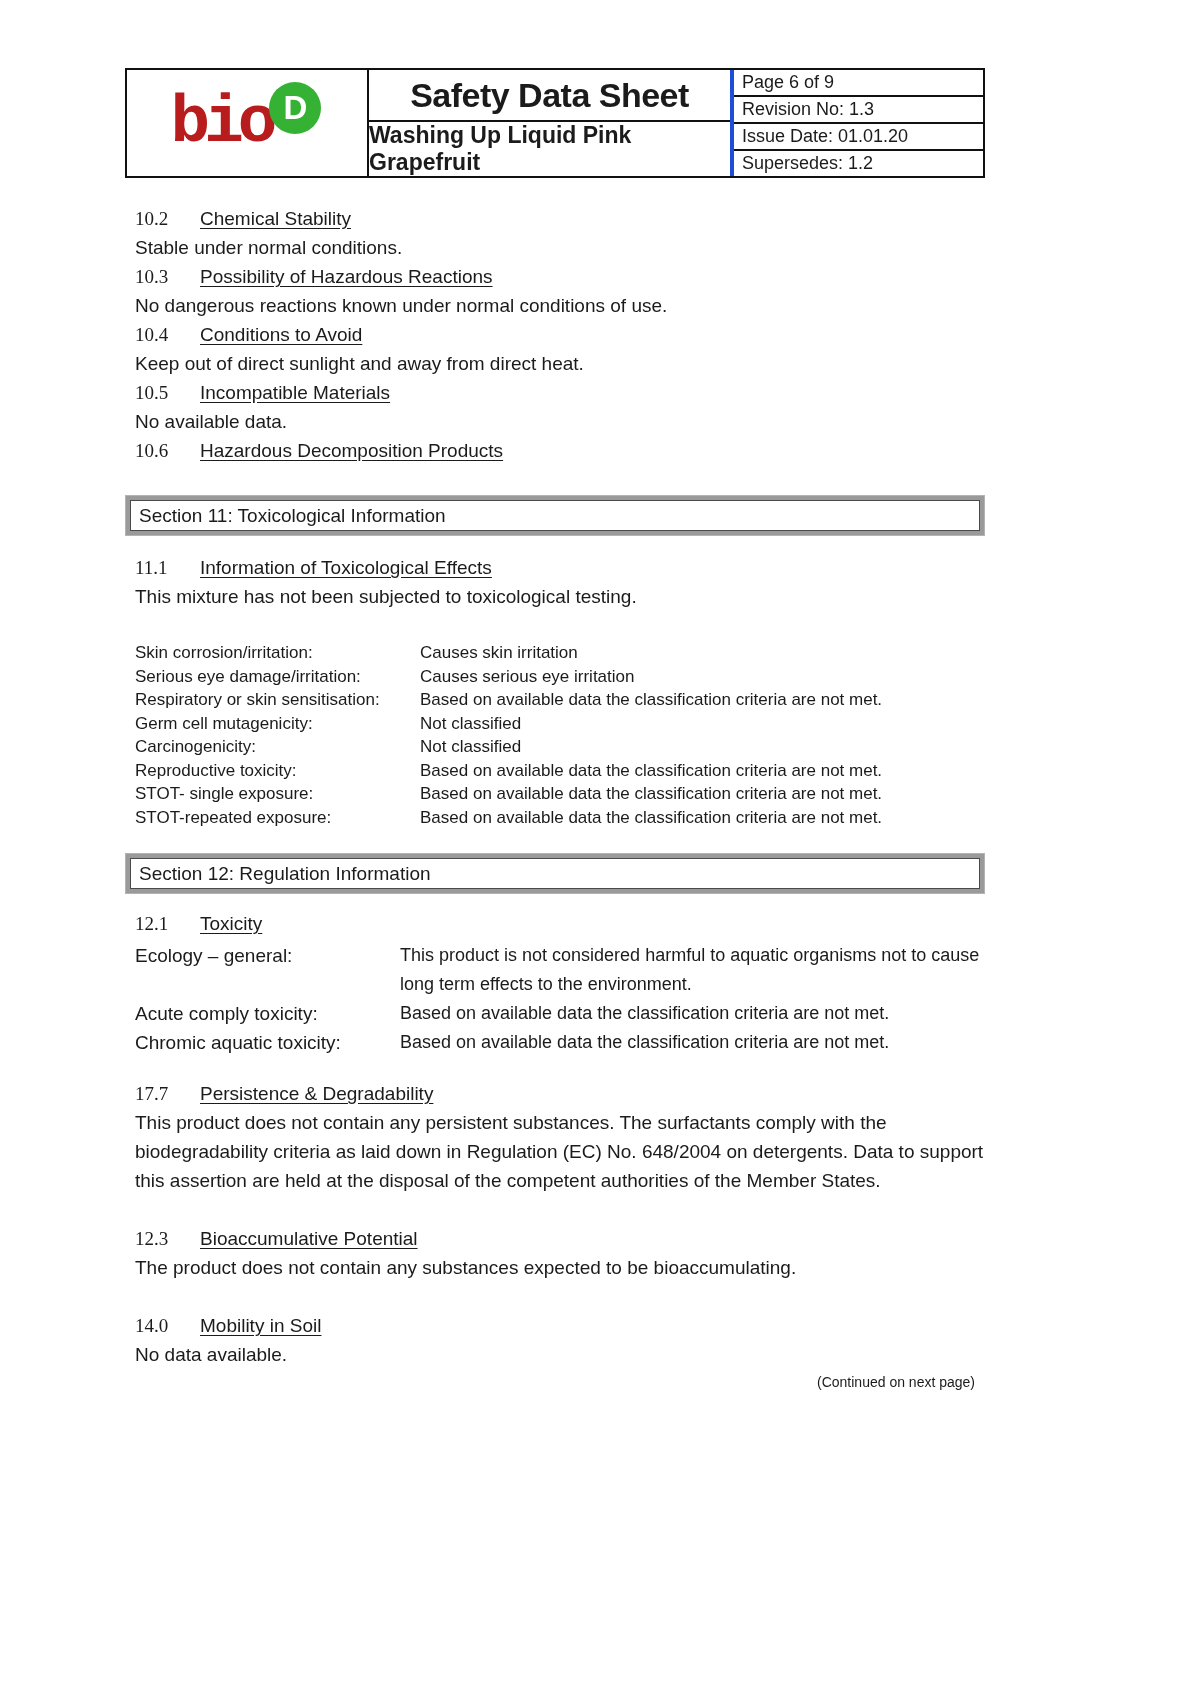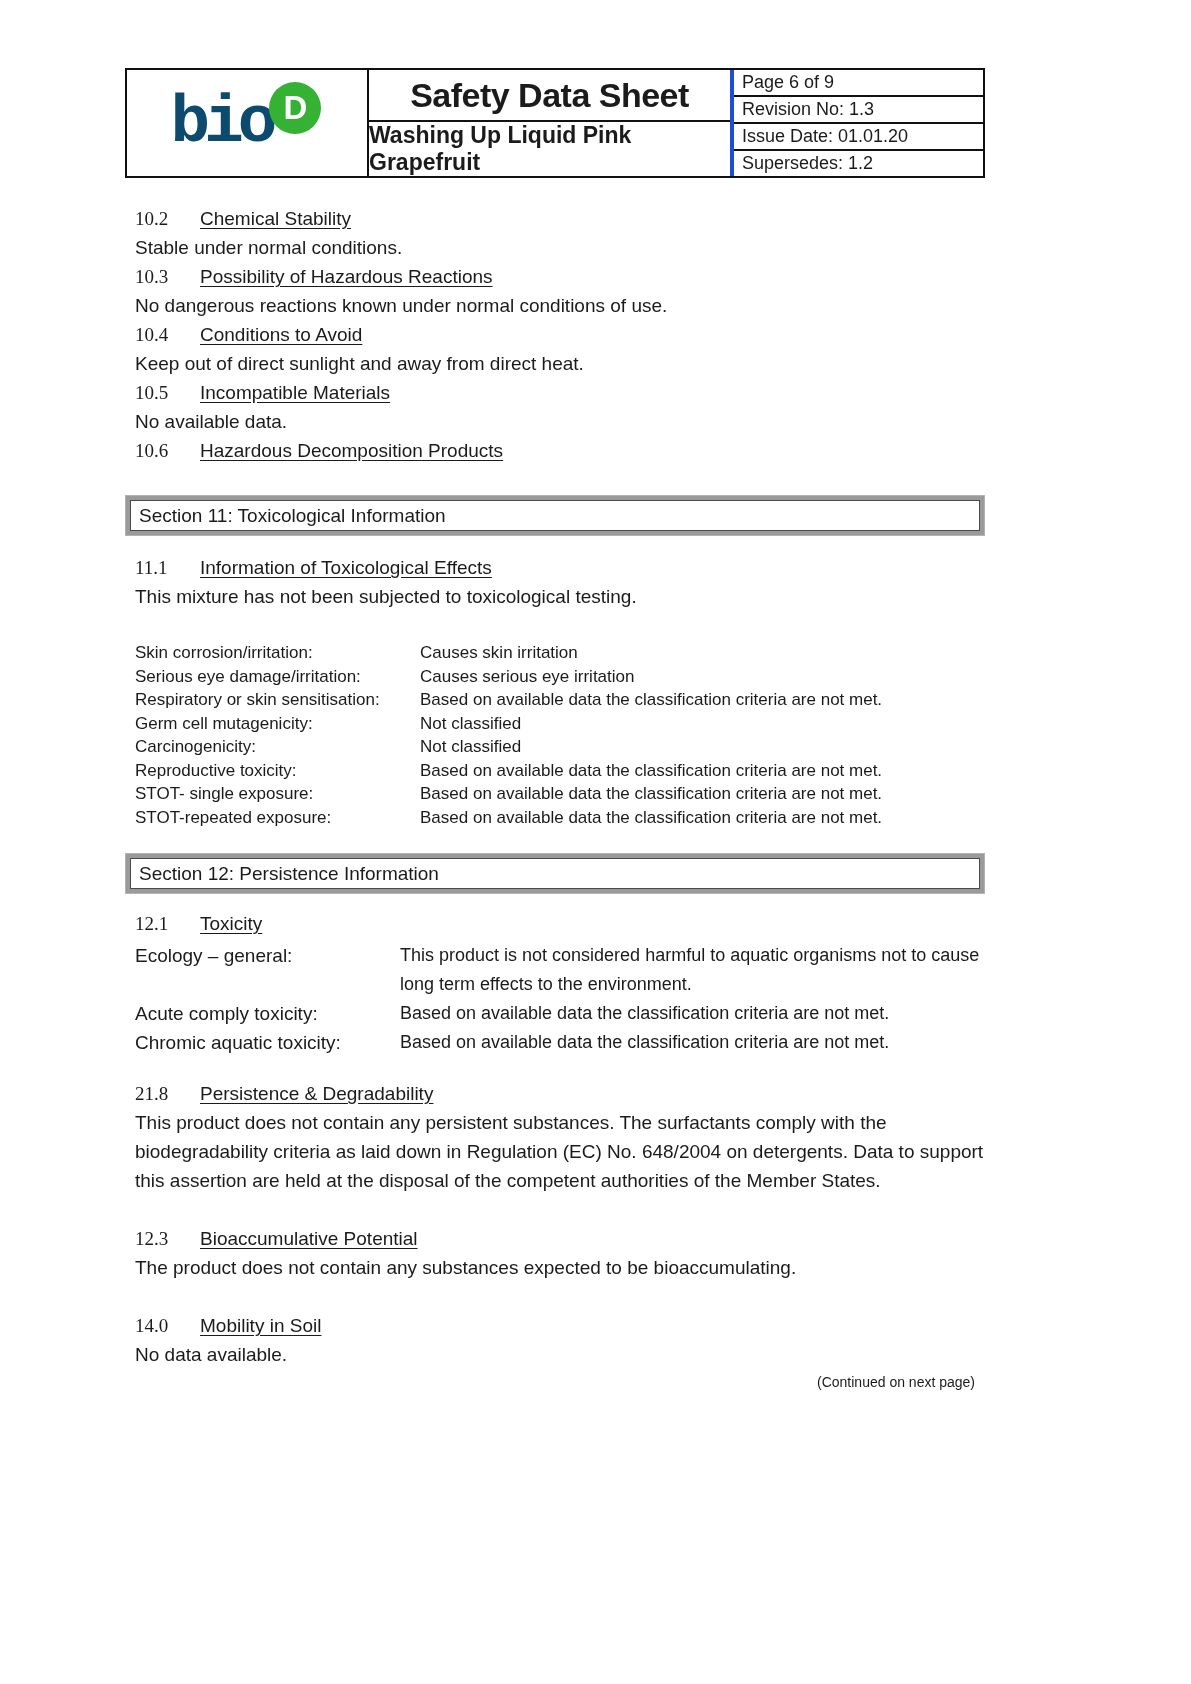--- a/index.html
+++ b/index.html
@@ -20,21 +20,21 @@
     display:flex;
     border:2px solid #111;
   }
   .hdr-logo-cell {
     width:242px; border-right:2px solid #111;
     display:flex; align-items:center; justify-content:center;
   }
   .logo { position:relative; white-space:nowrap; }
   .logo-bio {
     font-family:"Liberation Mono", monospace;
-    font-weight:700; font-size:66px; letter-spacing:-6px; color:#0c4a6e;
+    font-weight:700; font-size:66px; letter-spacing:-6px; color:#b91c1c;
   }
   .logo-badge {
     display:inline-flex; align-items:center; justify-content:center;
     width:52px; height:52px; border-radius:50%;
     background:#35b234; color:#fff;
     font-weight:700; font-size:33px;
     font-family:"Liberation Sans", sans-serif;
     position:relative; top:-22px; left:-2px;
   }
   .hdr-title-cell { width:365px; border-right:4px solid #1d4ed8; display:flex; flex-direction:column; }
@@ -175,21 +175,21 @@
         <span class="tlabel">STOT- single exposure:</span>
         <span class="tvalue">Based on available data the classification criteria are not met.</span>
       </div>
     <div class="trow">
         <span class="tlabel">STOT-repeated exposure:</span>
         <span class="tvalue">Based on available data the classification criteria are not met.</span>
       </div>
   </div>
 
   <div class="banner" id="banner12">
-    <div class="banner-inner">Section 12: Persistence Information</div>
+    <div class="banner-inner">Section 12: Regulation Information</div>
   </div>
 
   <div class="textblock" id="s12-tox-head">
     <div class="line"><span class="h-num">12.1</span><span class="h-title">Toxicity</span></div>
   </div>
 
   <div class="eco-table">
     <div class="erow">
         <span class="tlabel">Ecology – general:</span>
         <span class="tvalue">This product is not considered harmful to aquatic organisms not to cause long term effects to the environment.</span>
@@ -198,21 +198,21 @@
         <span class="tlabel">Acute comply toxicity:</span>
         <span class="tvalue">Based on available data the classification criteria are not met.</span>
       </div>
     <div class="erow">
         <span class="tlabel">Chromic aquatic toxicity:</span>
         <span class="tvalue">Based on available data the classification criteria are not met.</span>
       </div>
   </div>
 
   <div class="textblock sub-gap">
-    <div class="line"><span class="h-num">21.8</span><span class="h-title">Persistence &amp; Degradability</span></div>
+    <div class="line"><span class="h-num">17.7</span><span class="h-title">Persistence &amp; Degradability</span></div>
     <div class="para">This product does not contain any persistent substances. The surfactants comply with the biodegradability criteria as laid down in Regulation (EC) No. 648/2004 on detergents. Data to support this assertion are held at the disposal of the competent authorities of the Member States.</div>
   </div>
 
   <div class="textblock sub-gap-lg">
     <div class="line"><span class="h-num">12.3</span><span class="h-title">Bioaccumulative Potential</span></div>
     <div class="line">The product does not contain any substances expected to be bioaccumulating.</div>
   </div>
 
   <div class="textblock sub-gap-lg">
     <div class="line"><span class="h-num">14.0</span><span class="h-title">Mobility in Soil</span></div>

